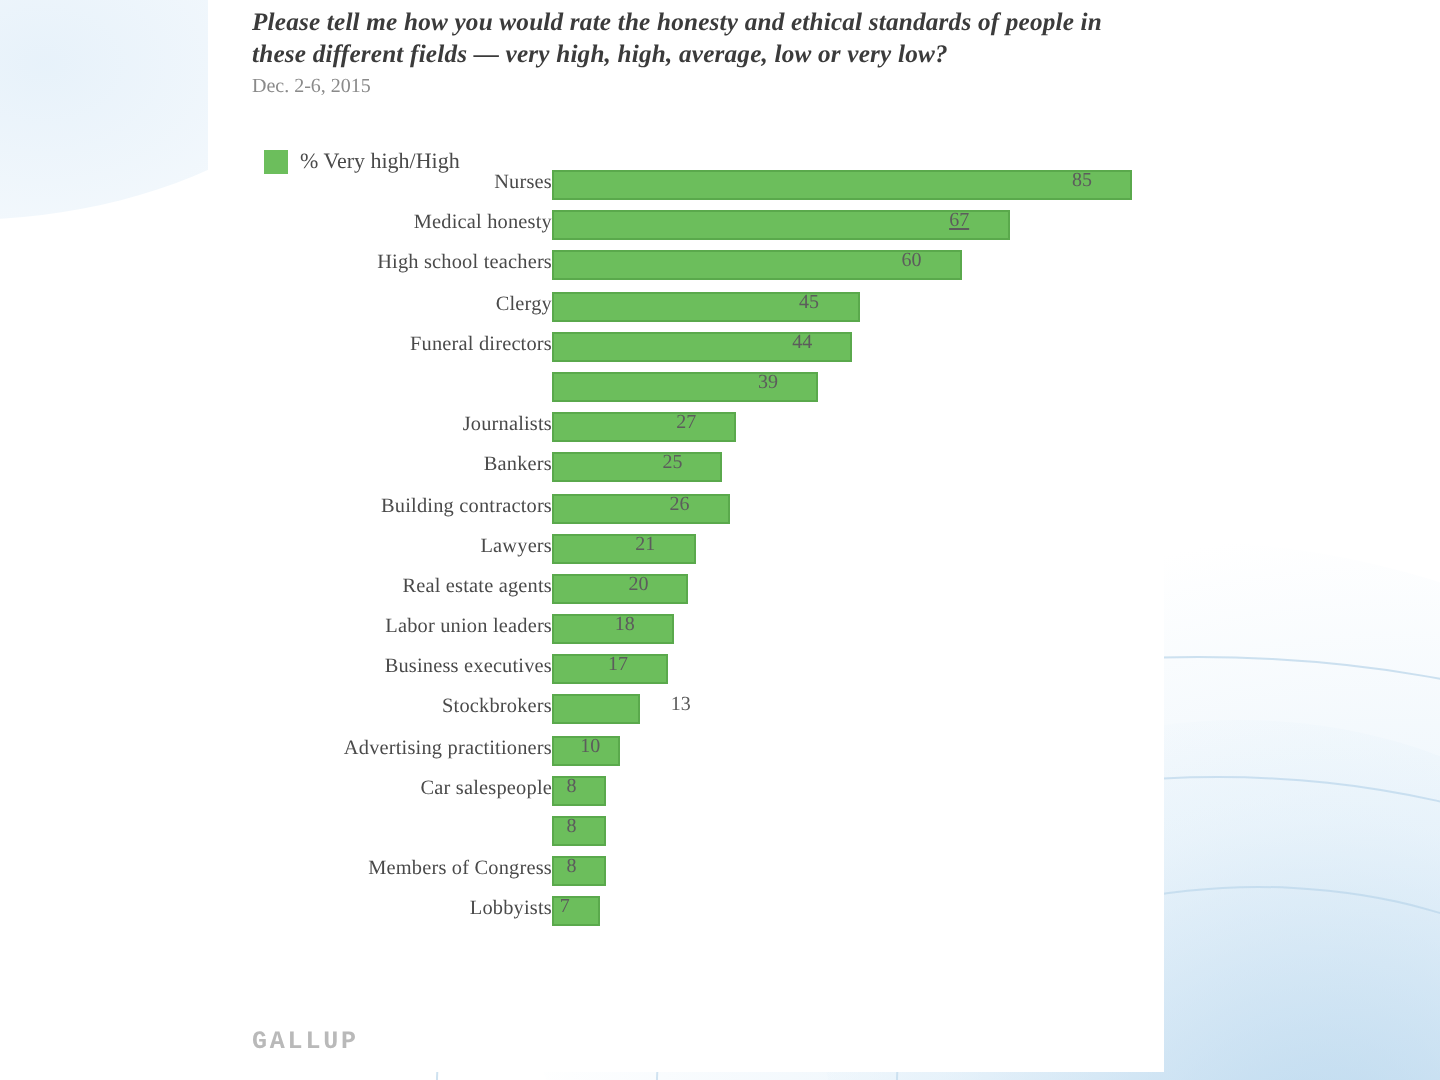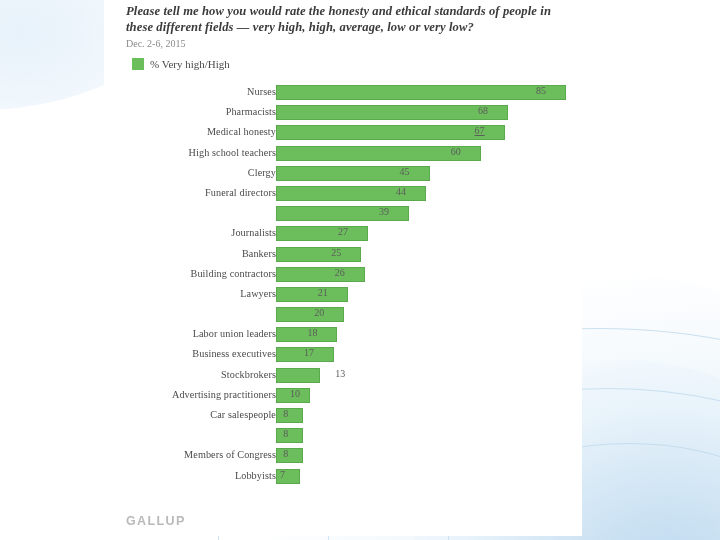--- a/index.html
+++ b/index.html
@@ -86,21 +86,21 @@
     position: absolute;
     left: 22px;
     top: 38px;
     font-size: 10px;
     color: #8a8a8a;
     font-style: normal;
   }
   #legend {
     position: absolute;
     left: 28px;
-    top: 58px;
+    top: 75px;
     display: flex;
     align-items: center;
     gap: 6px;
   }
   #legend .swatch {
     width: 12px;
     height: 12px;
     background: #6cbe5c;
     display: block;
   }
@@ -152,21 +152,21 @@
   }
 
   #source {
     position: absolute;
     left: 22px;
     bottom: 8px;
     font-size: 12.5px;
     font-weight: bold;
     letter-spacing: 1.4px;
     color: #b9b9b9;
-    font-family: Liberation Sans, sans-serif;
+    font-family: Liberation Mono, monospace;
   }
 </style>
 </head>
 <body>
 
 <div id="slide-bg">
   <div class="swirl topleft"></div>
   <div class="swirl s1"></div>
   <div class="swirl s2"></div>
   <div class="swirl arc1"></div>
@@ -186,27 +186,20 @@
 
   <div id="plot">
       <div class="row">
         <span class="cat">Nurses</span>
         <div class="bar-wrap">
           <div class="bar" style="width: 290px; background: rgb(108, 190, 92);"></div>
         </div>
         <span class="val" style="left: 432px;">85</span>
       </div>
       <div class="row">
-        <span class="cat">Pharmacists</span>
-        <div class="bar-wrap">
-          <div class="bar" style="width: 232px; background: rgb(108, 190, 92);"></div>
-        </div>
-        <span class="val" style="left: 374px;">68</span>
-      </div>
-      <div class="row">
         <span class="cat">Medical honesty</span>
         <div class="bar-wrap">
           <div class="bar" style="width: 228.588px; background: rgb(108, 190, 92);"></div>
         </div>
         <span class="val" style="left: 370.588px; text-decoration: underline;">67</span>
       </div>
       <div class="row">
         <span class="cat">High school teachers</span>
         <div class="bar-wrap">
           <div class="bar" style="width: 204.706px; background: rgb(108, 190, 92);"></div>
@@ -255,20 +248,21 @@
         <span class="val" style="left: 230.706px;">26</span>
       </div>
       <div class="row">
         <span class="cat">Lawyers</span>
         <div class="bar-wrap">
           <div class="bar" style="width: 71.6471px; background: rgb(108, 190, 92);"></div>
         </div>
         <span class="val" style="left: 213.647px;">21</span>
       </div>
       <div class="row">
+        <span class="cat">Real estate agents</span>
         <div class="bar-wrap">
           <div class="bar" style="width: 68.2353px; background: rgb(108, 190, 92);"></div>
         </div>
         <span class="val" style="left: 210.235px;">20</span>
       </div>
       <div class="row">
         <span class="cat">Labor union leaders</span>
         <div class="bar-wrap">
           <div class="bar" style="width: 61.4118px; background: rgb(108, 190, 92);"></div>
         </div>

